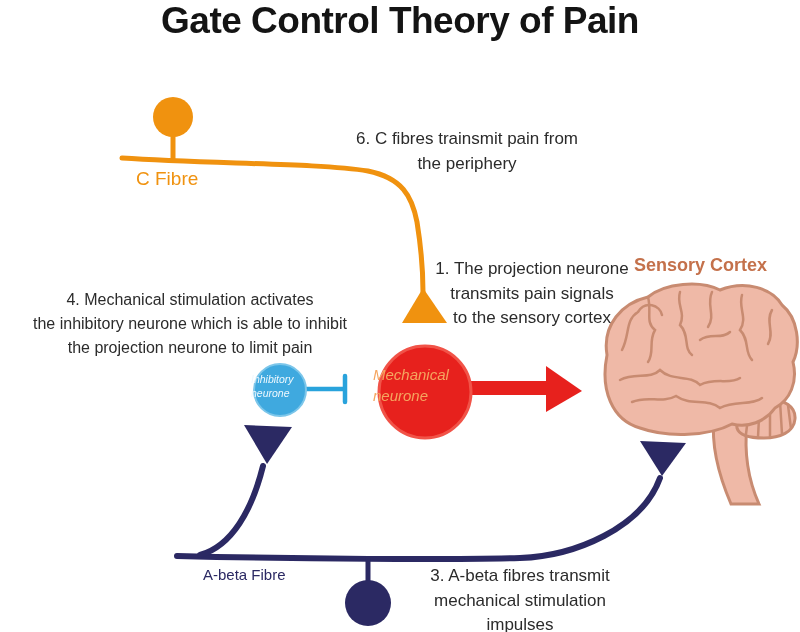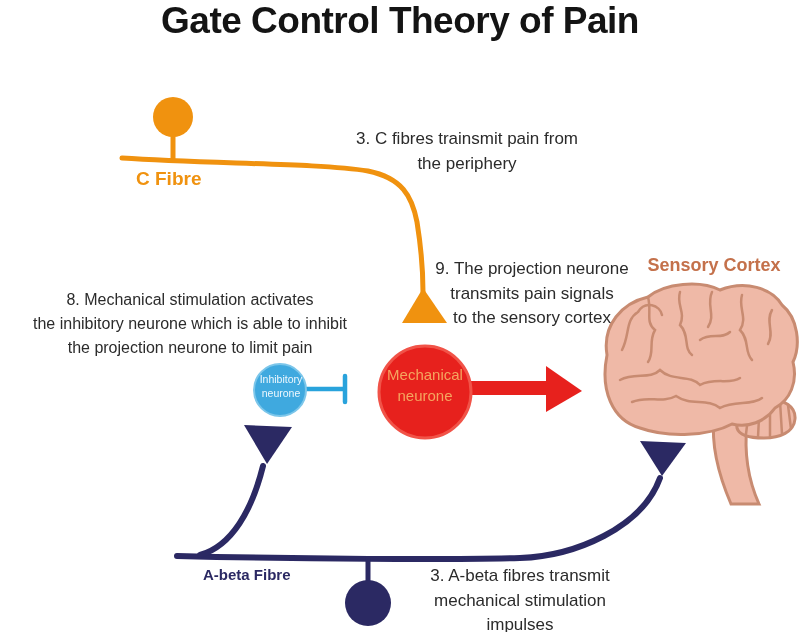--- a/index.html
+++ b/index.html
@@ -23,29 +23,29 @@
     color:#2b2b2b;
     text-align:center;
     white-space:pre-line;
     line-height:1.45;
   }
   .ann.step1{left:312px;top:127px;width:310px;font-size:17px;}
   .ann.step2{left:406px;top:257px;width:252px;font-size:17px;}
   .ann.step4{left:12px;top:288px;width:356px;font-size:16px;line-height:1.5;}
   .ann.step3{left:408px;top:564px;width:224px;font-size:17px;}
 
-  .fibre-label{position:absolute;font-weight:700;font-size:19px;}
+  .fibre-label{position:absolute;font-weight:400;font-size:19px;}
   .fibre-label.c{left:136px;top:168px;color:var(--c-c-fibre,#F0920F);}
   .fibre-label.abeta{left:203px;top:566px;color:var(--c-a-beta,#2B2963);font-size:15px;}
   .cortex-label{
-    position:absolute;right:6px;top:255px;width:160px;text-align:center;
+    position:absolute;right:6px;top:255px;width:160px;text-align:left;
     font-weight:700;font-size:18px;color:var(--c-sensory-cortex-text,#C4714B);
   }
   .neuron-label{
-    position:absolute;text-align:center;white-space:pre-line;
+    position:absolute;white-space:pre-line;font-style:italic;
   }
   .neuron-label.projection{
     left:373px;top:364px;width:104px;
     font-size:15px;line-height:1.4;
     color:var(--c-projection-text,#F5A55F);
   }
   .neuron-label.inhibitory{
     left:251px;top:372px;width:60px;
     font-size:10.5px;line-height:1.35;
     color:#eef8fe;
@@ -118,26 +118,26 @@
 
     <g>
       <rect class="arrow-fill" x="458" y="381" width="92" height="14"></rect>
       <polygon class="arrow-fill" points="546,366 582,391 546,412"></polygon>
       <circle class="proj-fill" cx="425" cy="392" r="46"></circle>
     </g>
   </svg>
 
   <h1 class="page-title">Gate Control Theory of Pain</h1>
 
-  <div class="ann step1">3. C fibres trainsmit pain from
+  <div class="ann step1">6. C fibres trainsmit pain from
 the periphery</div>
-  <div class="ann step2">9. The projection neurone
+  <div class="ann step2">1. The projection neurone
 transmits pain signals
 to the sensory cortex</div>
-  <div class="ann step4">8. Mechanical stimulation activates
+  <div class="ann step4">4. Mechanical stimulation activates
 the inhibitory neurone which is able to inhibit
 the projection neurone to limit pain</div>
   <div class="ann step3">3. A-beta fibres transmit
 mechanical stimulation
 impulses</div>
 
   <div class="fibre-label c">C Fibre</div>
   <div class="fibre-label abeta">A-beta Fibre</div>
   <div class="cortex-label">Sensory Cortex</div>
 

